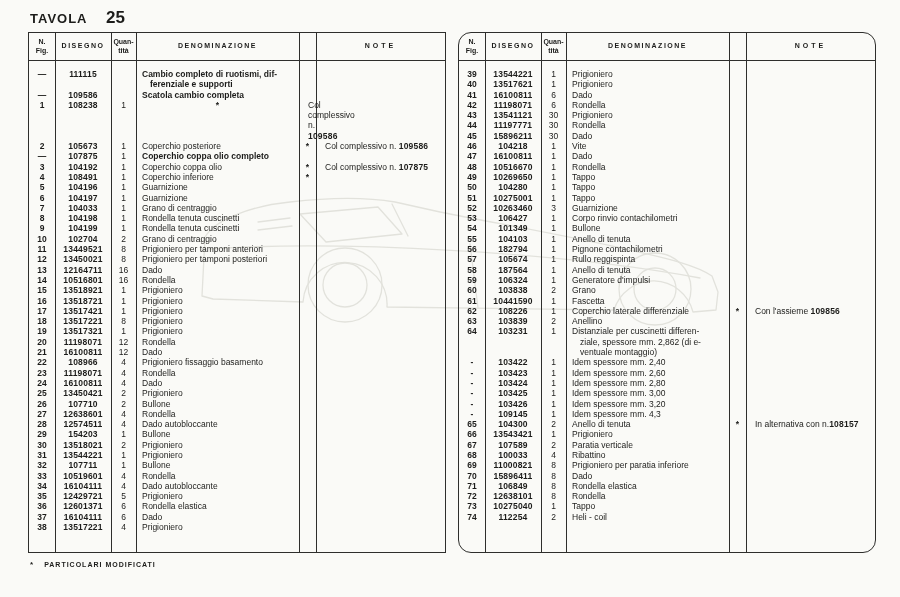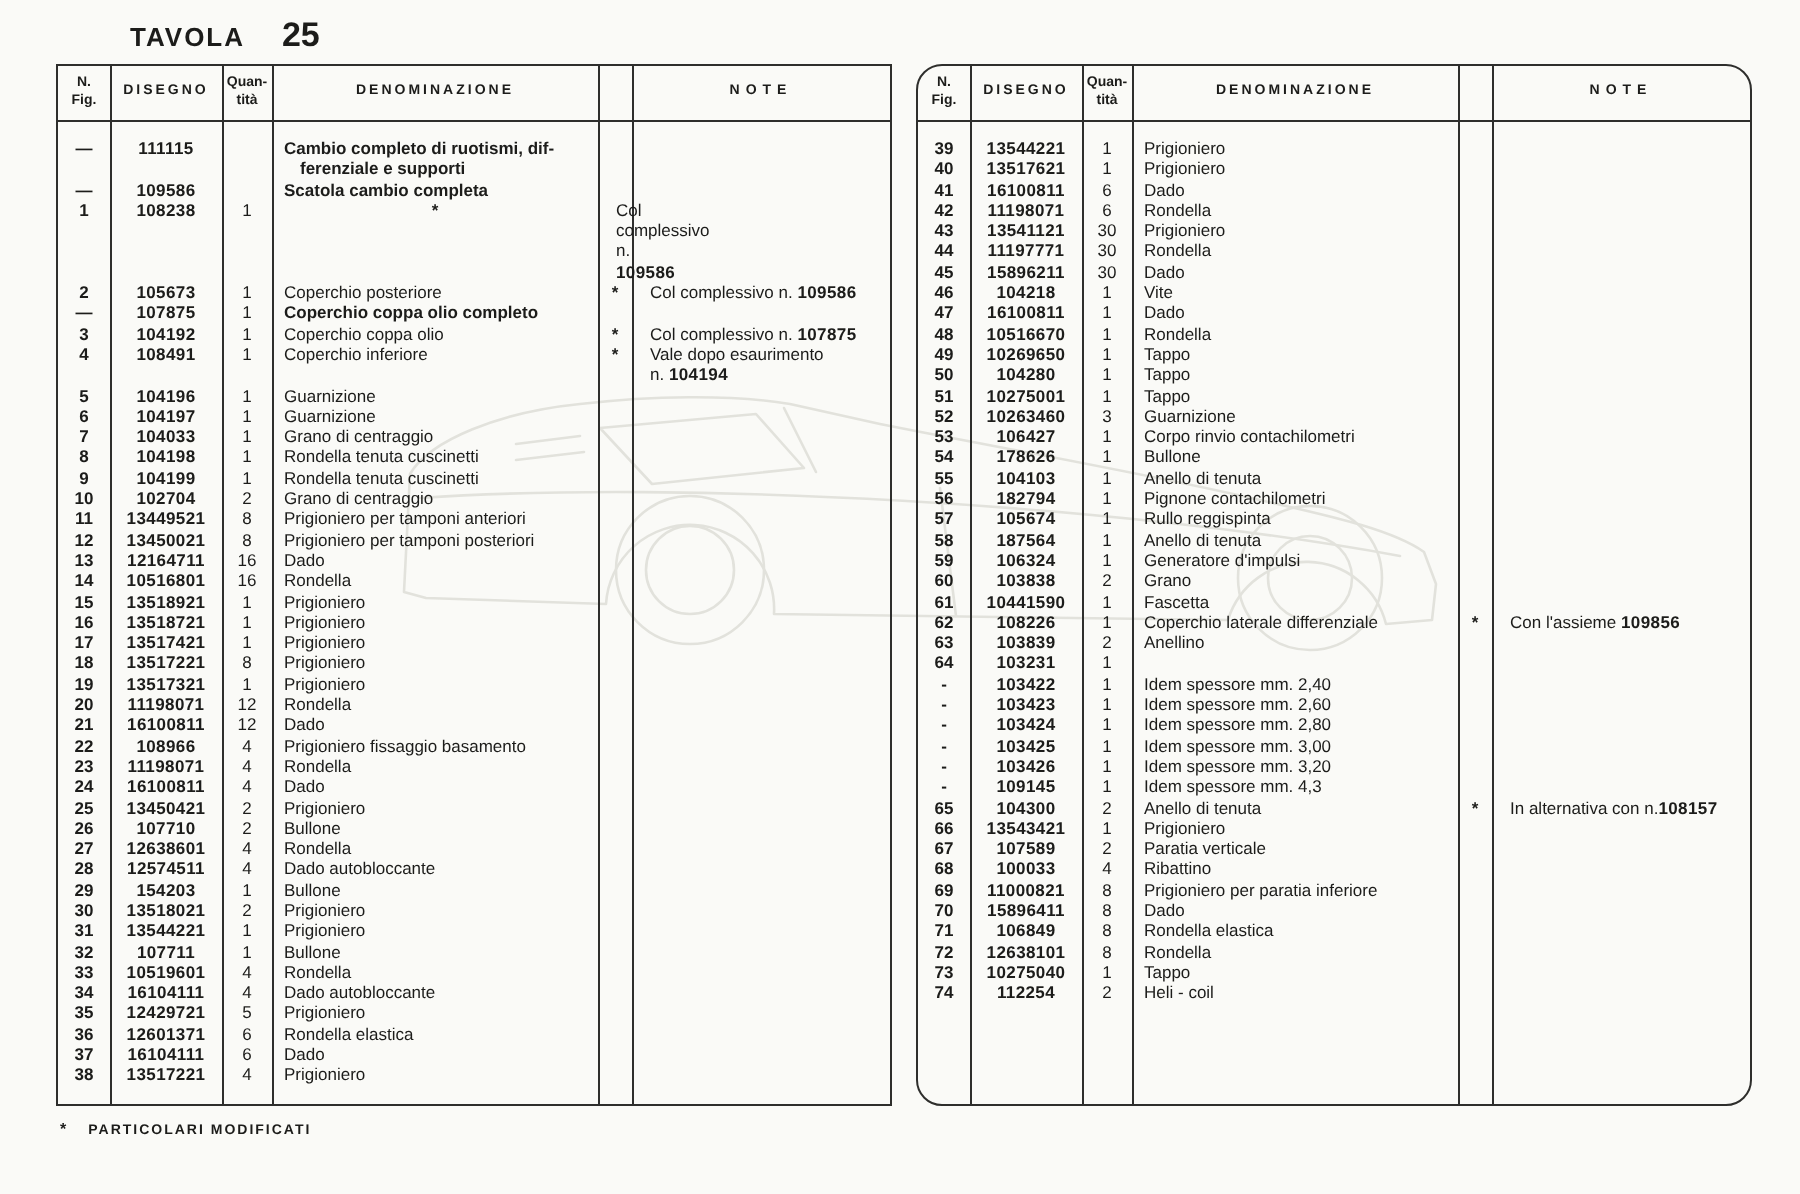--- a/index.html
+++ b/index.html
@@ -1,21 +1,21 @@
 <!DOCTYPE html>
 <html><head>
 <meta charset="utf-8">
 <style>
   html,body{margin:0;padding:0;}
   body{
     width:900px;height:597px;position:relative;overflow:hidden;
     background:#fafaf7;color:#1c1c1a;
     font-family:"Liberation Sans", sans-serif;
   }
-  .title{position:absolute;left:30px;top:8px;z-index:2;margin-left:35px;}
+  .title{position:absolute;left:30px;top:8px;z-index:2;}
   .title .t1{font-size:13px;font-weight:bold;letter-spacing:1px;display:inline-block;}
   .title .t2{font-size:17px;font-weight:bold;display:inline-block;margin-left:14px;}
 
   .ptable{
     position:absolute;top:32px;height:521px;width:418px;
     border:1.5px solid #2e2e2c;box-sizing:border-box;z-index:1;background:transparent;
   }
   #table-left{left:28px;}
   #table-right{left:458px;border-radius:13px;}
 
@@ -149,22 +149,20 @@
         <div class="c-den">Coperchio coppa olio</div>
         <div class="c-star">*</div>
         <div class="c-note">Col complessivo n. <b>107875</b></div>
       </div>
       <div class="row">
         <div class="c-fig">4</div>
         <div class="c-dis">108491</div>
         <div class="c-qty">1</div>
         <div class="c-den">Coperchio inferiore</div>
         <div class="c-star">*</div>
-        <div class="c-note">Vale dopo esaurimento
-n. <b>104194</b></div>
       </div>
       <div class="row">
         <div class="c-fig">5</div>
         <div class="c-dis">104196</div>
         <div class="c-qty">1</div>
         <div class="c-den">Guarnizione</div>
         <div class="c-star"></div>
         <div class="c-note"></div>
       </div>
       <div class="row">
@@ -566,21 +564,21 @@
       <div class="row">
         <div class="c-fig">53</div>
         <div class="c-dis">106427</div>
         <div class="c-qty">1</div>
         <div class="c-den">Corpo rinvio contachilometri</div>
         <div class="c-star"></div>
         <div class="c-note"></div>
       </div>
       <div class="row">
         <div class="c-fig">54</div>
-        <div class="c-dis">178626</div>
+        <div class="c-dis">101349</div>
         <div class="c-qty">1</div>
         <div class="c-den">Bullone</div>
         <div class="c-star"></div>
         <div class="c-note"></div>
       </div>
       <div class="row">
         <div class="c-fig">55</div>
         <div class="c-dis">104103</div>
         <div class="c-qty">1</div>
         <div class="c-den">Anello di tenuta</div>
@@ -648,20 +646,23 @@
         <div class="c-dis">103839</div>
         <div class="c-qty">2</div>
         <div class="c-den">Anellino</div>
         <div class="c-star"></div>
         <div class="c-note"></div>
       </div>
       <div class="row">
         <div class="c-fig">64</div>
         <div class="c-dis">103231</div>
         <div class="c-qty">1</div>
+        <div class="c-den">Distanziale per cuscinetti differen-
+ziale, spessore mm. 2,862 (di e-
+ventuale montaggio)</div>
         <div class="c-star"></div>
         <div class="c-note"></div>
       </div>
       <div class="row">
         <div class="c-fig">-</div>
         <div class="c-dis">103422</div>
         <div class="c-qty">1</div>
         <div class="c-den">Idem spessore mm. 2,40</div>
         <div class="c-star"></div>
         <div class="c-note"></div>

